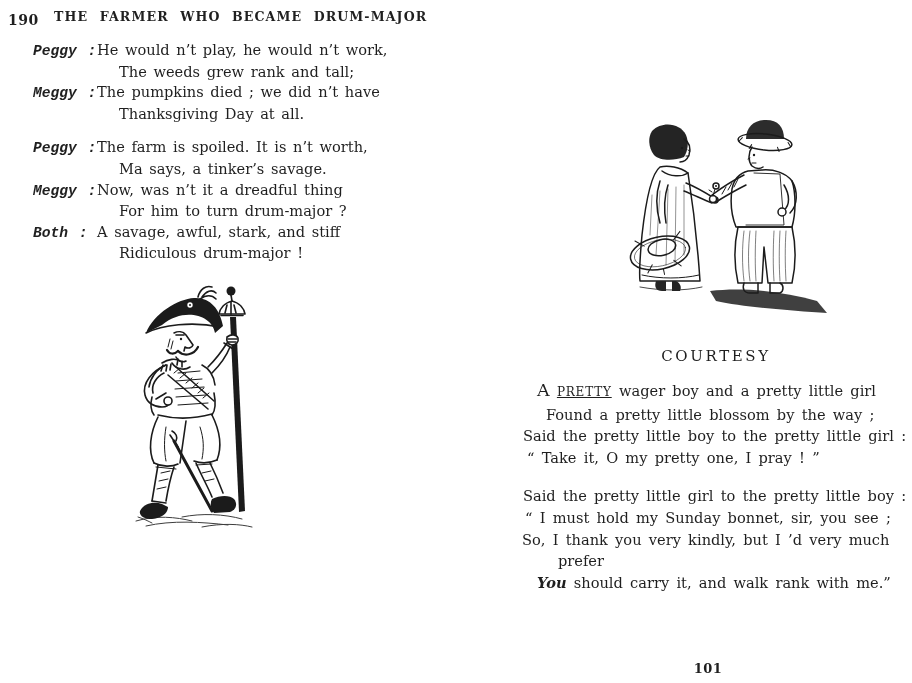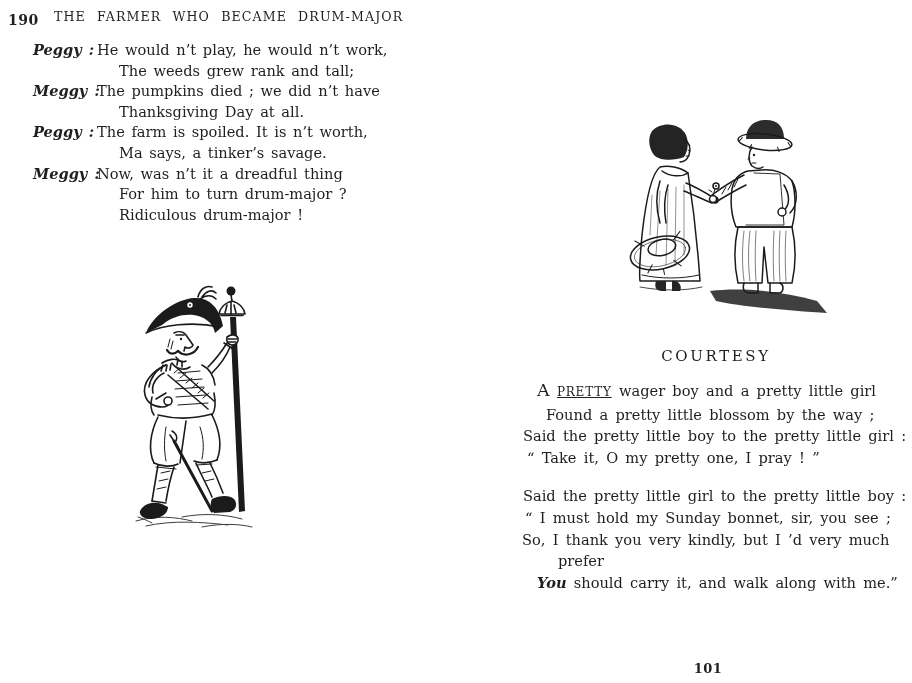--- a/index.html
+++ b/index.html
@@ -2,25 +2,25 @@
 <html><head>
 <meta charset="utf-8">
 <style>
   html,body{margin:0;padding:0;background:#9a9a9a;}
   .scan{
     position:relative;width:912px;height:683px;background:#ffffff;
     color:#1f1f1f;font-family:"DejaVu Serif",serif;overflow:hidden;
   }
   
   .running-folio{position:absolute;left:8px;top:12px;font-size:14px;font-weight:bold;letter-spacing:.5px;}
-  .running-title{position:absolute;left:54px;top:9px;font-size:12.6px;font-weight:normal;letter-spacing:1.1px;word-spacing:6px;white-space:nowrap;}
+  .running-title{position:absolute;left:54px;top:9px;font-size:12.6px;font-weight:bold;letter-spacing:1.1px;word-spacing:6px;white-space:nowrap;}
   .dialogue{position:absolute;left:33px;top:40px;width:350px;font-size:14.6px;line-height:20.6px;word-spacing:2px;}
-  .couplet.gap{margin-top:0;}
+  .couplet.gap{margin-top:13px;}
   .dline{white-space:nowrap;}
-  .speaker{display:inline-block;width:64px;font-style:italic;font-weight:600;}
+  .speaker{display:inline-block;width:64px;font-style:italic;font-weight:600;font-family:Liberation Mono, monospace;}
   .cont{padding-left:86px;}
   svg.drum-major{position:absolute;left:132px;top:281px;}
   
   svg.children{position:absolute;left:612px;top:115px;}
   .courtesy{position:absolute;left:520px;top:347px;width:392px;text-align:center;font-size:15px;letter-spacing:2.6px;word-spacing:2px;}
   .poem{position:absolute;left:520px;top:380px;width:400px;font-size:14.6px;line-height:21.6px;word-spacing:2.6px;}
   .pline{white-space:nowrap;}
   .i17{padding-left:17px;}.i26{padding-left:26px;}.i3{padding-left:3px;}
   .i7{padding-left:7px;}.i5{padding-left:5px;}.i2{padding-left:2px;}.i38{padding-left:38px;}
   .stanza2{margin-top:17px;}
@@ -54,20 +54,21 @@
         <div class="dline"><span class="speaker">Peggy :</span><span>The farm is spoiled.  It is n’t worth,</span></div>
         <div class="dline cont">Ma says, a tinker’s savage.</div>
       </div>
 
       <div class="couplet">
         <div class="dline"><span class="speaker">Meggy :</span><span>Now, was n’t it a dreadful thing</span></div>
         <div class="dline cont">For him to turn drum-major ?</div>
       </div>
 
       <div class="couplet">
+        <div class="dline"><span class="speaker">Both :</span><span>A savage, awful, stark, and stiff</span></div>
         <div class="dline cont">Ridiculous drum-major !</div>
       </div>
 
     </div>
 
     <svg class="drum-major" width="128" height="248" viewBox="0 0 128 248">
       <g stroke="#1b1b1b" fill="none" stroke-width="1.6" stroke-linecap="round" stroke-linejoin="round">
 
         <path d="M98,36 L104,36 L113,230 L107,231 Z" fill="#1b1b1b" stroke="none"></path>
         <circle cx="99" cy="10" r="4.5" fill="#1b1b1b" stroke="none"></circle>
@@ -235,20 +236,20 @@
         <div class="pline i17"><span class="lead-cap">A</span> <span class="sc">PRETTY</span> <span>wager boy and a pretty little girl</span></div>
         <div class="pline i26">Found a pretty little blossom by the way ;</div>
         <div class="pline i3">Said the pretty little boy to the pretty little girl :</div>
         <div class="pline i7">“ Take it, O my pretty one, I pray ! ”</div>
       </div>
       <div class="stanza2">
         <div class="pline i3">Said the pretty little girl to the pretty little boy :</div>
         <div class="pline i5">“ I must hold my Sunday bonnet, sir, you see ;</div>
         <div class="pline i2">So, I thank you very kindly, but I ’d very much</div>
         <div class="pline i38">prefer</div>
-        <div class="pline i17"><span class="ital">You</span> <span>should carry it, and walk along with me.”</span></div>
+        <div class="pline i17"><span class="ital">You</span> <span>should carry it, and walk rank with me.”</span></div>
       </div>
     </div>
 
     <div class="folio-bottom">101</div>
   </div>
 
 </div>
 
 </body></html>

